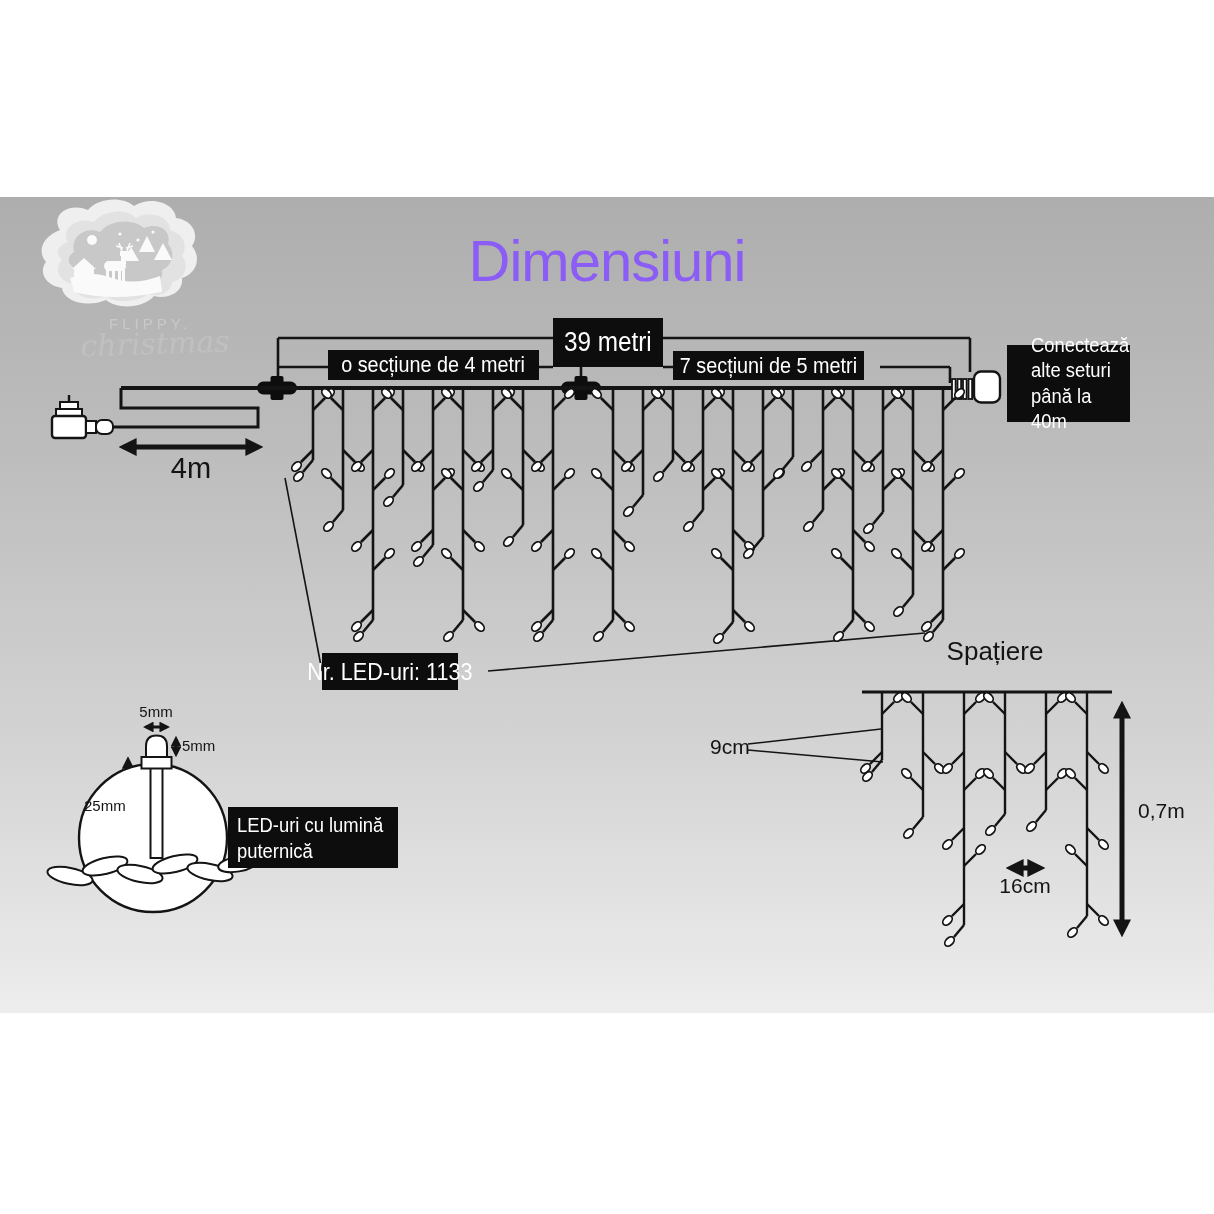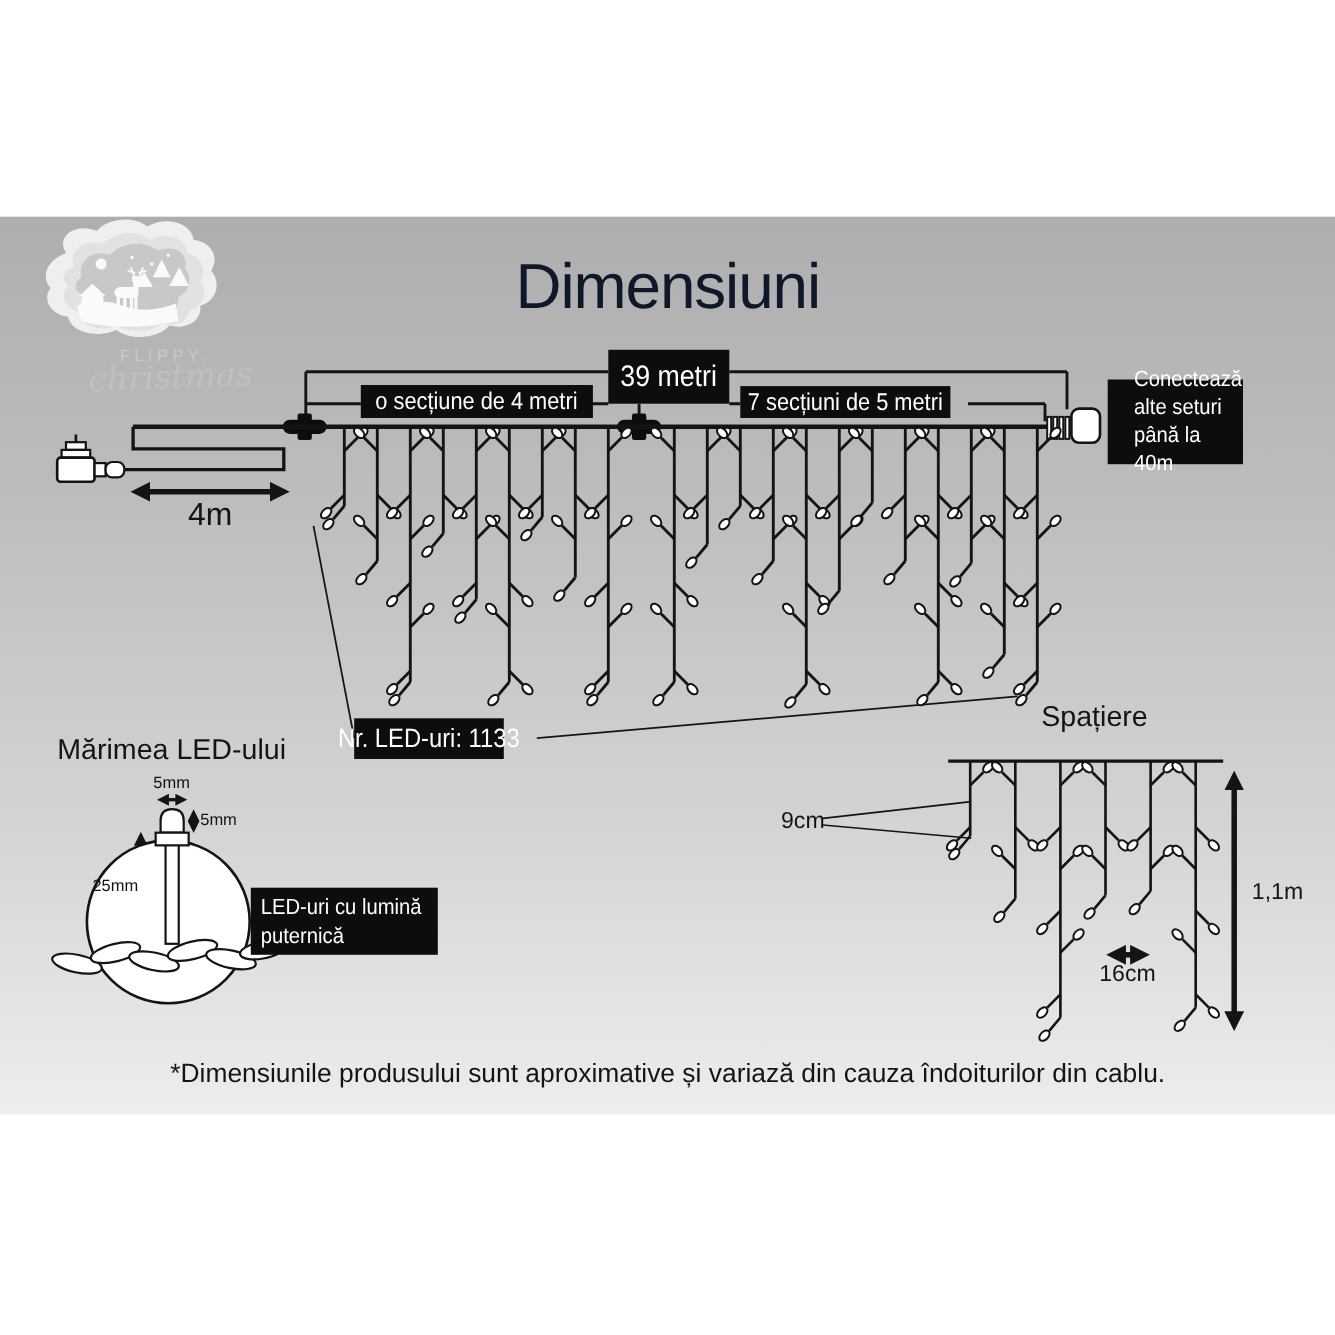--- a/index.html
+++ b/index.html
@@ -6,21 +6,21 @@
   .canvas{
     position:relative;width:1214px;height:1214px;overflow:hidden;
     font-family:"Liberation Sans","DejaVu Sans",sans-serif;color:#141414;background:#ffffff;
   }
   .band{
     position:absolute;left:0;top:197px;width:1214px;height:816px;
     background:linear-gradient(180deg,#aeaeae 0%,#bcbcbc 30%,#d4d4d4 68%,#ededed 100%);
   }
   svg.layer{position:absolute;left:0;top:0;}
   .txt{position:absolute;white-space:nowrap;}
-  .page-title{left:0;top:227px;width:1214px;text-align:center;font-size:58px;letter-spacing:-1px;color:#0f172a;}
+  .page-title{left:0;top:227px;width:1214px;text-align:center;font-size:58px;letter-spacing:-1px;color:#8b5cf6;}
   .blackbox{
     position:absolute;background:#0d0d0d;color:#ffffff;
     display:flex;align-items:center;justify-content:center;overflow:visible;
   }
   .cond{display:inline-block;transform:scaleX(.9);transform-origin:50% 50%;white-space:nowrap;}
   .condL{display:inline-block;transform:scaleX(.92);transform-origin:0 50%;white-space:pre-line;}
   .bx-39{left:553px;top:318px;width:110px;height:49px;font-size:27px;}
   .bx-s4{left:328px;top:350px;width:211px;height:30px;font-size:22px;}
   .bx-s7{left:673px;top:351px;width:191px;height:29px;font-size:22px;}
   .bx-conn{left:1007px;top:345px;width:123px;height:77px;font-size:20px;line-height:25.5px;justify-content:flex-start;padding-left:24px;box-sizing:border-box;}
@@ -517,23 +517,21 @@
   </div>
   <div class="blackbox bx-nr">
     <span class="cond">Nr. LED-uri: 1133</span>
   </div>
   <div class="blackbox bx-led">
     <span class="condL">LED-uri cu lumină
 puternică</span>
   </div>
 
   <div class="txt t-5m">4m</div>
-  <div class="txt t-marimea">Mărimea LED-ului</div>
   <div class="txt t-5mm-top">5mm</div>
   <div class="txt t-5mm-right">5mm</div>
   <div class="txt t-25mm">25mm</div>
   <div class="txt t-spatiere">Spațiere</div>
   <div class="txt t-9cm">9cm</div>
   <div class="txt t-16cm">16cm</div>
-  <div class="txt t-07m">1,1m</div>
-  <div class="txt t-note">*Dimensiunile produsului sunt aproximative și variază din cauza îndoiturilor din cablu.</div>
+  <div class="txt t-07m">0,7m</div>
 
 </div>
 
 </body></html>

